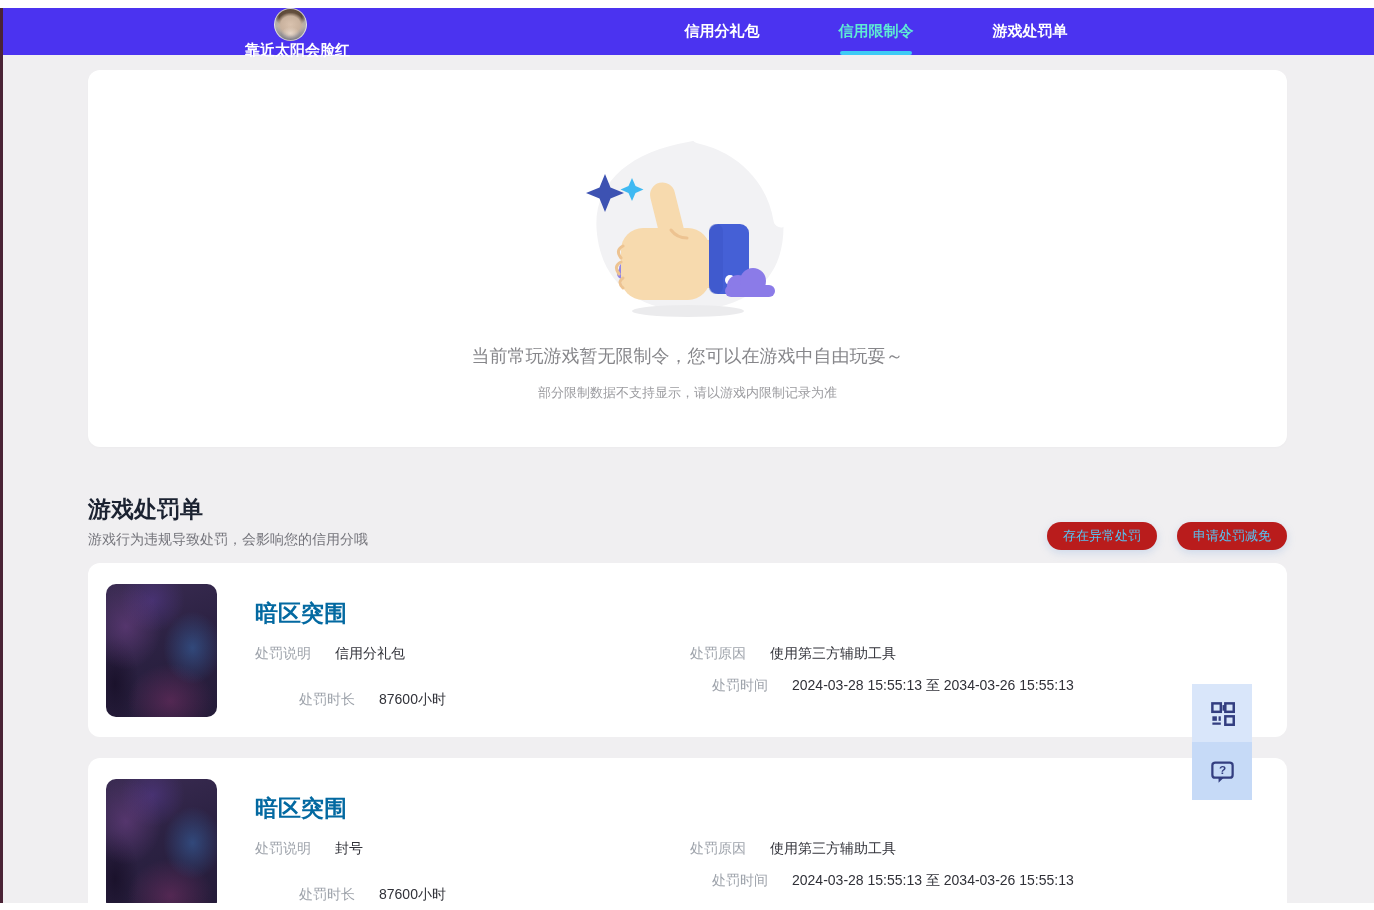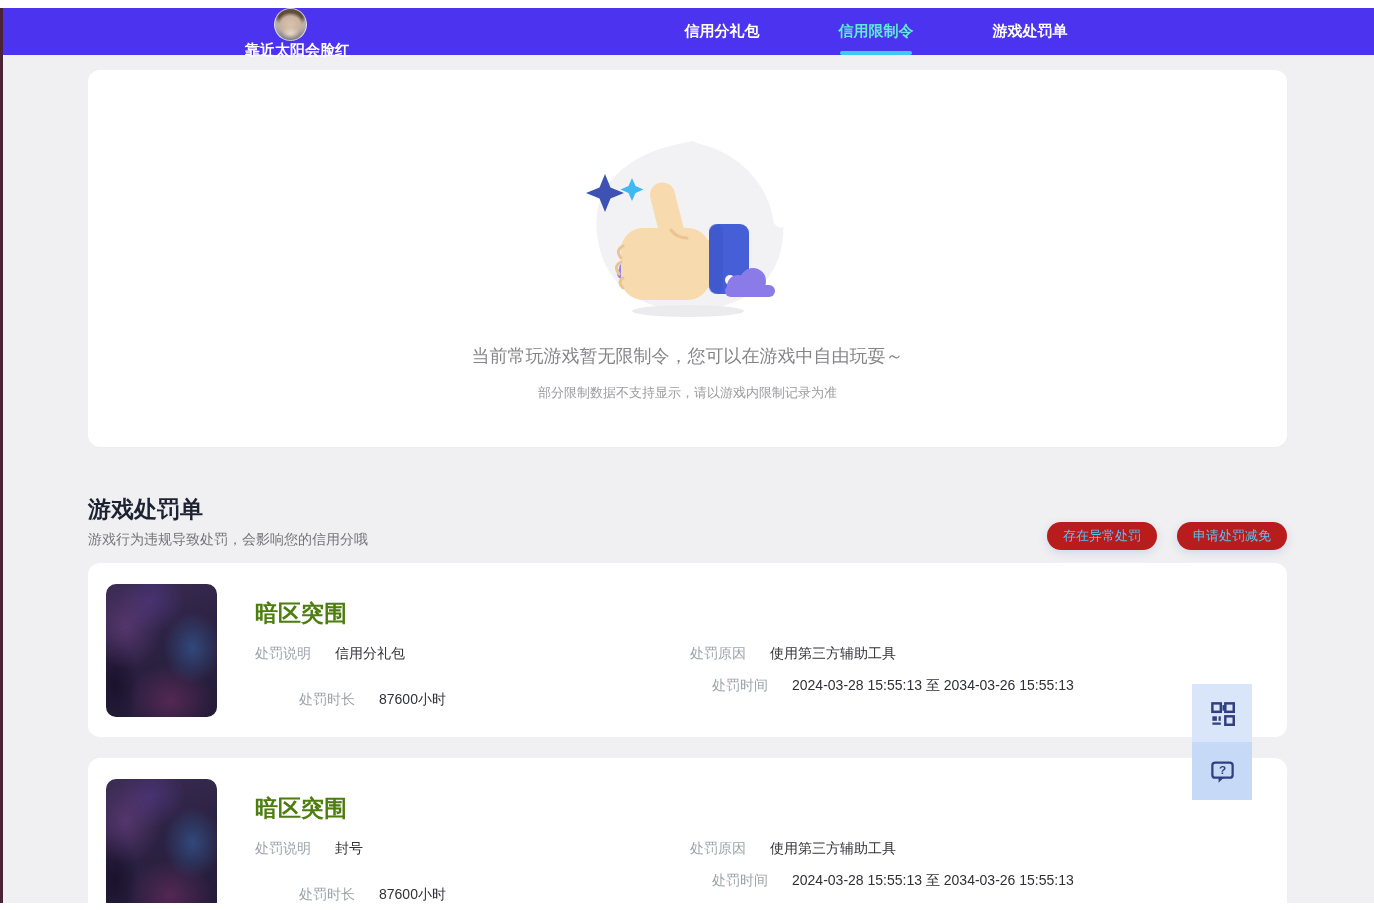--- a/index.html
+++ b/index.html
@@ -80,21 +80,21 @@
   .game-thumb {
     position:absolute; left:18px; top:21px; width:111px; height:133px; border-radius:10px;
     background:
       radial-gradient(42px 52px at 78% 48%, rgba(55,105,170,0.55), transparent 70%),
       radial-gradient(50px 60px at 18% 32%, rgba(120,70,145,0.50), transparent 72%),
       radial-gradient(60px 52px at 58% 88%, rgba(145,55,115,0.42), transparent 72%),
       radial-gradient(46px 46px at 42% 12%, rgba(90,60,150,0.50), transparent 70%),
       radial-gradient(30px 60px at 8% 75%, rgba(20,12,35,0.7), transparent 80%),
       linear-gradient(160deg, #3B2C53 0%, #2C2243 45%, #241B38 100%);
   }
-  .game-title { position:absolute; left:167px; top:37px; font-size:23px; line-height:27px; font-weight:700; color:#4d7c0f; }
+  .game-title { position:absolute; left:167px; top:37px; font-size:23px; line-height:27px; font-weight:700; color:#0369a1; }
   .field { position:absolute; font-size:14px; white-space:nowrap; }
   .field-label { display:inline-block; min-width:56px; margin-right:24px; color:#9EA3AB; }
   .field-value { color:#303138; font-weight:500; }
   .f-tl { left:167px; top:82px; }
   .f-tr { left:602px; top:82px;text-align:right; }
   .f-bl { left:167px; top:128px;margin-left:44px; }
   .f-br { left:624px; top:114px; }
 
   
   .float-widget { position:absolute; left:1192px; top:684px; width:60px; z-index:6; }

